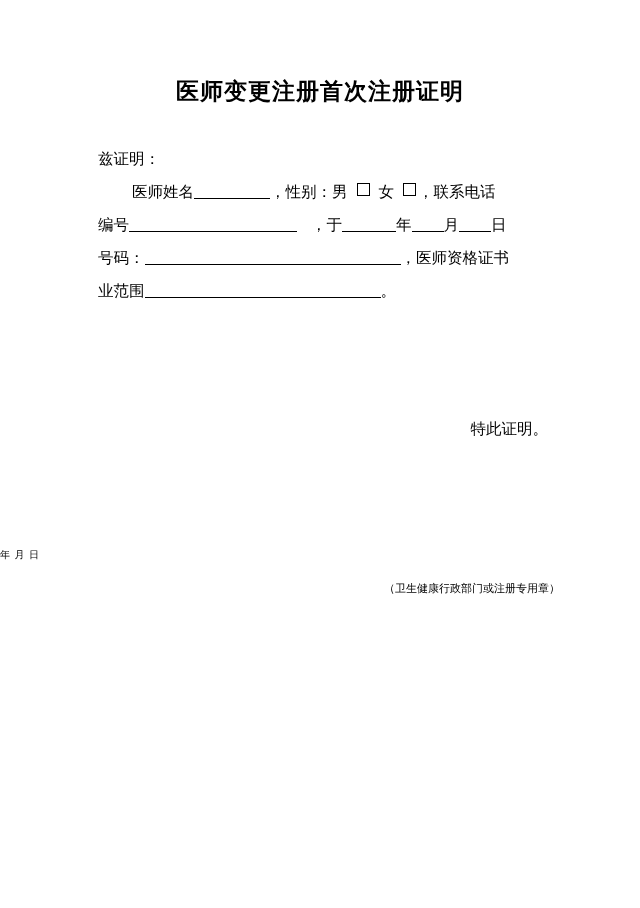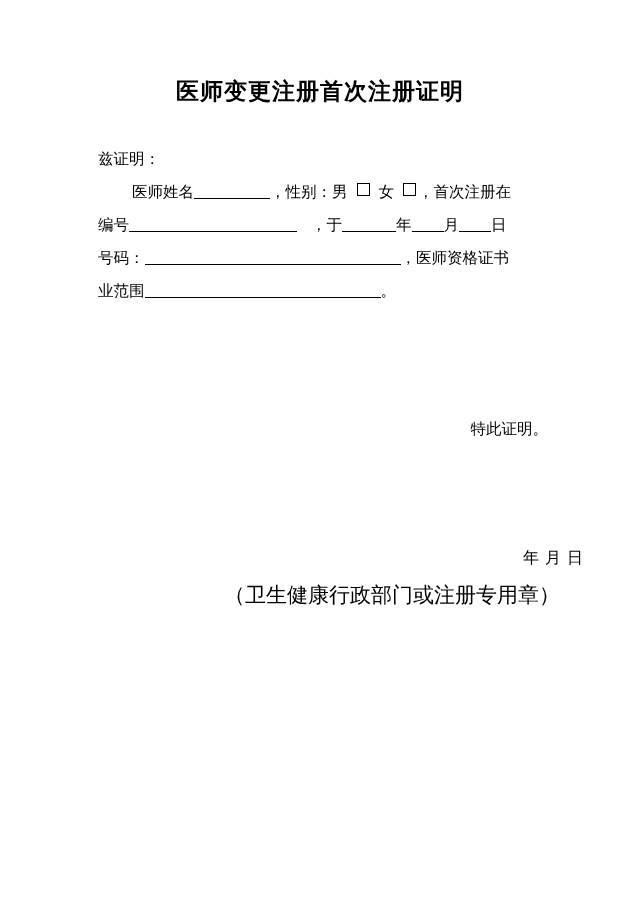--- a/index.html
+++ b/index.html
@@ -77,49 +77,48 @@
   }
   .tail-1 { top: 412px; }
   .tail-2 { top: 447px; }
   .tail-3 { top: 483px; }
 
   .sign-date {
     position: absolute;
     left: 0;
     top: 548px;
     width: 548px;
-    text-align: right;
-    font-size: 16px;
+    text-align: left;
+    font-size: 10px;
     letter-spacing: 1px;
-    padding-left: 36px;
   }
   .sign-seal {
     position: absolute;
     left: 0;
     top: 581px;
     width: 560px;
     text-align: right;
-    font-size: 21px;
+    font-size: 11px;
   }
 </style>
 </head>
 <body>
 
 <div class="page">
 
   <div class="doc-title">医师变更注册首次注册证明</div>
 
   <div class="body-block">
 
     <div class="line">
       <span>兹证明：</span>
     </div>
 
     <div class="line indent2">
-      <span>医师姓名</span><span class="ul" style="width:76px"></span><span>，性别：男</span><span class="sp-sm"></span><span class="chk"></span><span class="sp-sm"></span><span>女</span><span class="sp-sm"></span><span class="chk"></span><span>，首次注册在</span>
+      <span>医师姓名</span><span class="ul" style="width:76px"></span><span>，性别：男</span><span class="sp-sm"></span><span class="chk"></span><span class="sp-sm"></span><span>女</span><span class="sp-sm"></span><span class="chk"></span><span>，联系电话</span>
     </div>
 
     <div class="line">
       <span>编号</span><span class="ul" style="width:168px"></span><span class="sp-md"></span><span>，于</span><span class="ul" style="width:54px"></span><span>年</span><span class="ul" style="width:32px"></span><span>月</span><span class="ul" style="width:32px"></span><span>日</span>
     </div>
 
     <div class="line">
       <span>号码：</span><span class="ul" style="width:256px"></span><span>，医师资格证书</span>
     </div>
 

